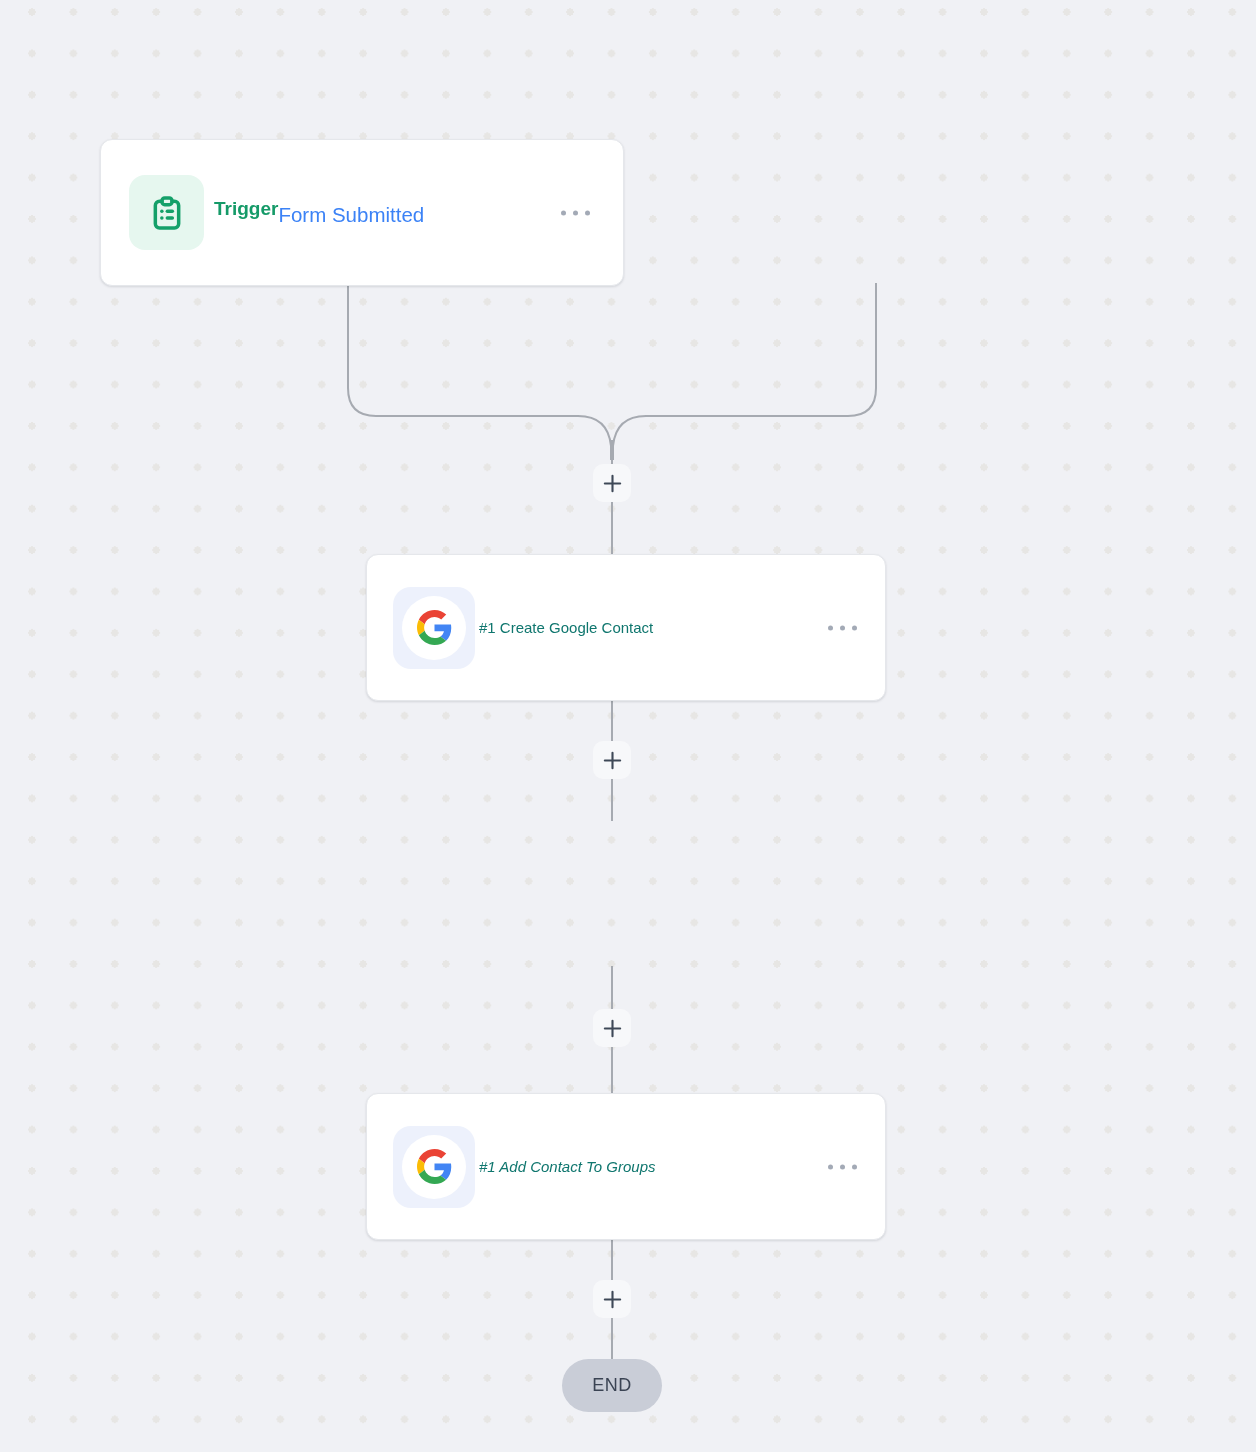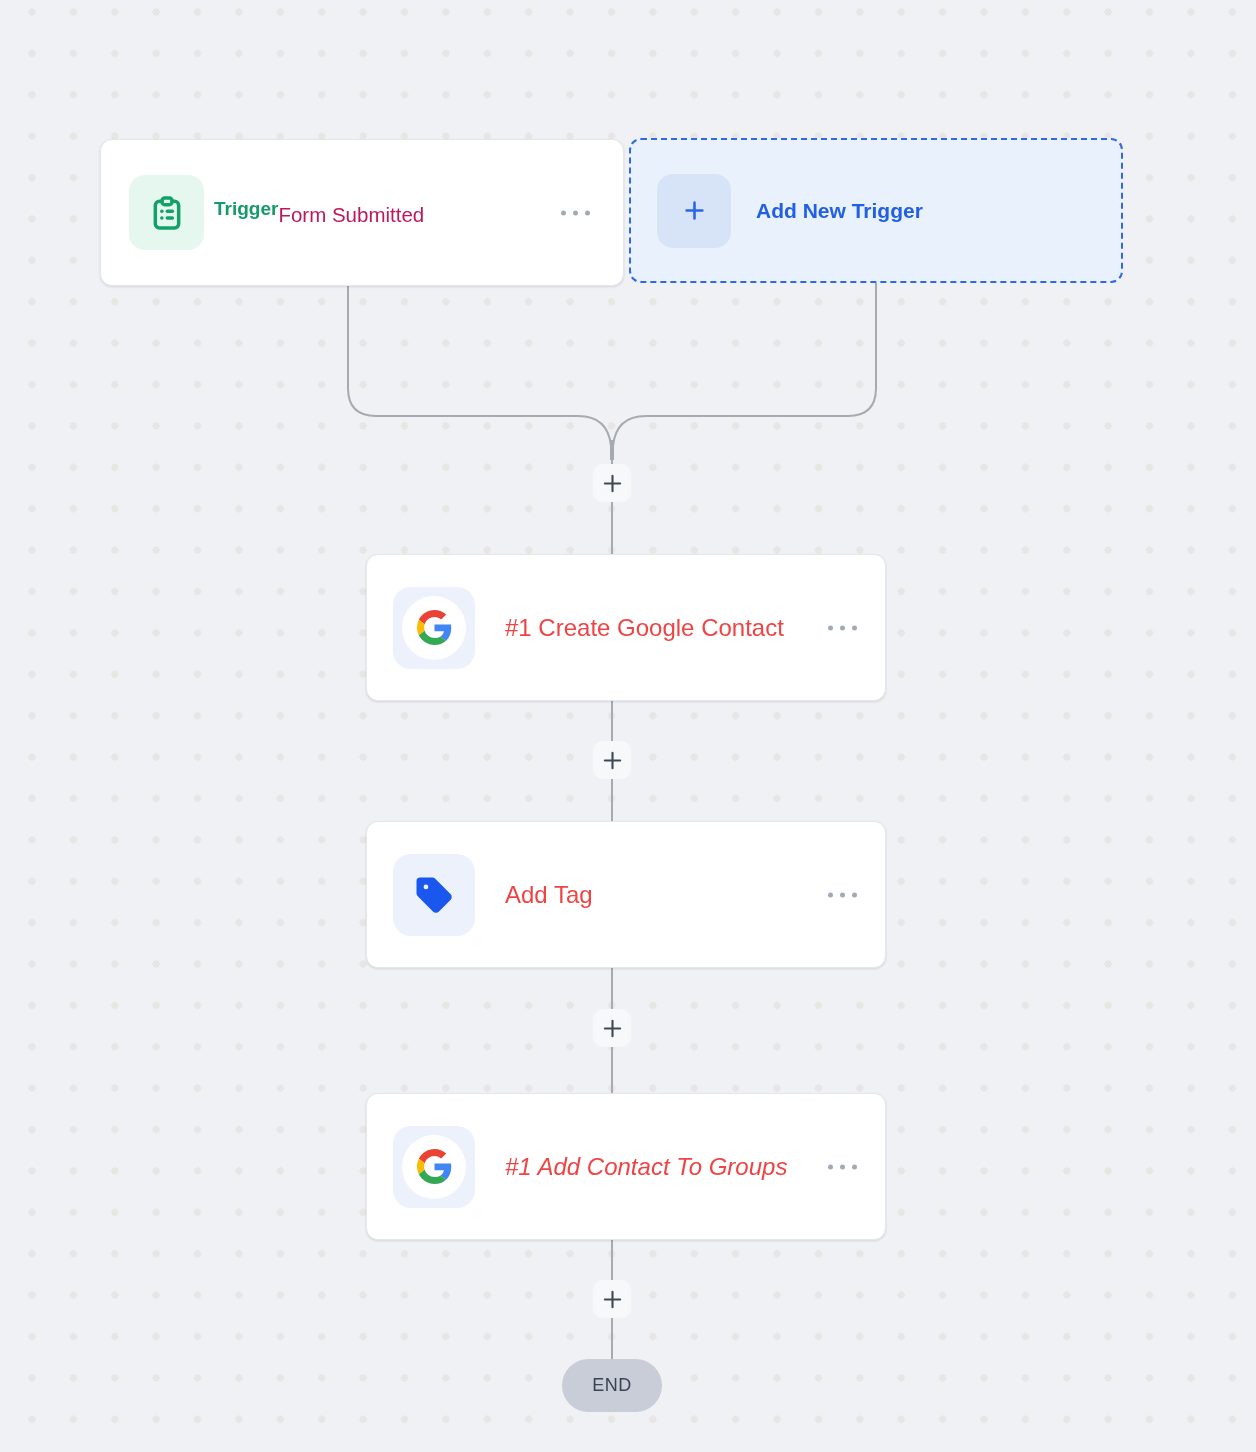--- a/index.html
+++ b/index.html
@@ -26,21 +26,21 @@
     cursor:pointer;
   }
   .trigger-card{left:100px;top:139px;width:494px;height:145px;padding-left:28px;}
   .icon-tile{
     flex:0 0 auto;display:flex;align-items:center;justify-content:center;
     border-radius:16px;
   }
   .trigger-tile{width:75px;height:75px;background:#e6f7ef;}
   .trigger-texts{margin-left:10px;display:flex;}
   .trigger-category{font-size:19px;font-weight:700;color:#159a68;line-height:1.2;}
-  .trigger-name{font-size:20.5px;font-weight:400;color:#be185d;margin-top:5px;line-height:1.2;}
+  .trigger-name{font-size:20.5px;font-weight:400;color:#3b82f6;margin-top:5px;line-height:1.2;}
 
   .add-trigger-card{
     position:absolute;left:629px;top:138px;width:494px;height:145px;
     background:#e9f1fc;
     border:2px dashed #3069e3;
     border-radius:12px;
     display:flex;align-items:center;
     box-sizing:border-box;
     padding-left:26px;
     z-index:3;cursor:pointer;
@@ -48,21 +48,21 @@
   .plus-tile{width:74px;height:74px;background:#d7e4f8;border-radius:16px;}
   .add-trigger-label{margin-left:25px;font-size:21px;font-weight:700;color:#2160e4;}
 
   .step-card{left:366px;width:492px;height:145px;padding-left:26px;}
   .step-card.s1{top:554px;}
   .step-card.s2{top:821px;}
   .step-card.s3{top:1093px;font-style:italic;}
   .step-tile{width:82px;height:82px;background:#edf1fc;border-radius:18px;}
   .google-circle{width:64px;height:64px;background:#ffffff;border-radius:50%;
     display:flex;align-items:center;justify-content:center;}
-  .step-label{margin-left:30px;font-size:24px;font-weight:400;color:#ef4444;white-space:nowrap;}
+  .step-label{margin-left:4px;font-size:15px;font-weight:400;color:#0f766e;white-space:nowrap;}
 
   .ellipsis-btn{
     position:absolute;right:24px;top:50%;transform:translateY(-50%);
     display:flex;gap:7px;align-items:center;padding:8px 4px;cursor:pointer;
   }
   .ellipsis-btn .dot{width:5px;height:5px;border-radius:50%;background:#a3aab6;}
   .trigger-card .ellipsis-btn{right:29px;}
 
   .plus-node{
     position:absolute;width:38px;height:38px;
@@ -110,30 +110,20 @@
       <span class="trigger-category">Trigger</span>
       <span class="trigger-name">Form Submitted</span>
     </div>
     <div class="ellipsis-btn">
       <span class="dot"></span>
       <span class="dot"></span>
       <span class="dot"></span>
     </div>
   </div>
 
-  <div class="add-trigger-card">
-    <div class="icon-tile plus-tile">
-      <span style="display:flex;">
-        <svg width="27" height="27" viewBox="0 0 24 24" fill="none" stroke="#2b64e9" stroke-width="2.3" stroke-linecap="round">
-          <path d="M12 5v14M5 12h14"></path>
-        </svg>
-      </span>
-    </div>
-    <span class="add-trigger-label">Add New Trigger</span>
-  </div>
 
   <div class="plus-node" style="left:612px;top:483px;">
     <span style="display:flex;">
       <svg width="23" height="23" viewBox="0 0 24 24" fill="none" stroke="#3e4857" stroke-width="2.2" stroke-linecap="round">
           <path d="M12 4v16M4 12h16"></path>
         </svg>
     </span>
   </div>
   <div class="plus-node" style="left:612px;top:760px;">
     <span style="display:flex;">
@@ -169,36 +159,20 @@
       </div>
     </div>
     <span class="step-label">#1 Create Google Contact</span>
     <div class="ellipsis-btn">
       <span class="dot"></span>
       <span class="dot"></span>
       <span class="dot"></span>
     </div>
   </div>
 
-  <div class="card step-card s2">
-    <div class="icon-tile step-tile">
-      <span style="display:flex;">
-        <svg width="42" height="42" viewBox="0 0 24 24" fill="#1a57ee">
-          <path d="M12.59 2.59A2 2 0 0 0 11.17 2H4a2 2 0 0 0-2 2v7.17a2 2 0 0 0 .59 1.41l8.8 8.8a2.43 2.43 0 0 0 3.43 0l6.58-6.58a2.43 2.43 0 0 0 0-3.43z"></path>
-          <circle cx="7.4" cy="7.4" r="1.35" fill="#edf1fc"></circle>
-        </svg>
-      </span>
-    </div>
-    <span class="step-label">Add Tag</span>
-    <div class="ellipsis-btn">
-      <span class="dot"></span>
-      <span class="dot"></span>
-      <span class="dot"></span>
-    </div>
-  </div>
 
   <div class="card step-card s3">
     <div class="icon-tile step-tile">
       <div class="google-circle">
         <svg width="35" height="35" viewBox="0 0 48 48">
           <path fill="#EA4335" d="M24 9.5c3.54 0 6.71 1.22 9.21 3.6l6.85-6.85C35.9 2.38 30.47 0 24 0 14.62 0 6.51 5.38 2.56 13.22l7.98 6.19C12.43 13.72 17.74 9.5 24 9.5z"></path>
           <path fill="#4285F4" d="M46.98 24.55c0-1.57-.15-3.09-.38-4.55H24v9.02h12.94c-.58 2.96-2.26 5.48-4.78 7.18l7.73 6c4.51-4.18 7.09-10.36 7.09-17.65z"></path>
           <path fill="#FBBC05" d="M10.53 28.59c-.48-1.45-.76-2.99-.76-4.59s.27-3.14.76-4.59l-7.98-6.19C.92 16.46 0 20.12 0 24c0 3.88.92 7.54 2.56 10.78l7.97-6.19z"></path>
           <path fill="#34A853" d="M24 48c6.48 0 11.93-2.13 15.89-5.81l-7.73-6c-2.15 1.45-4.92 2.3-8.16 2.3-6.26 0-11.57-4.22-13.47-9.91l-7.98 6.19C6.51 42.62 14.62 48 24 48z"></path>
         </svg>

